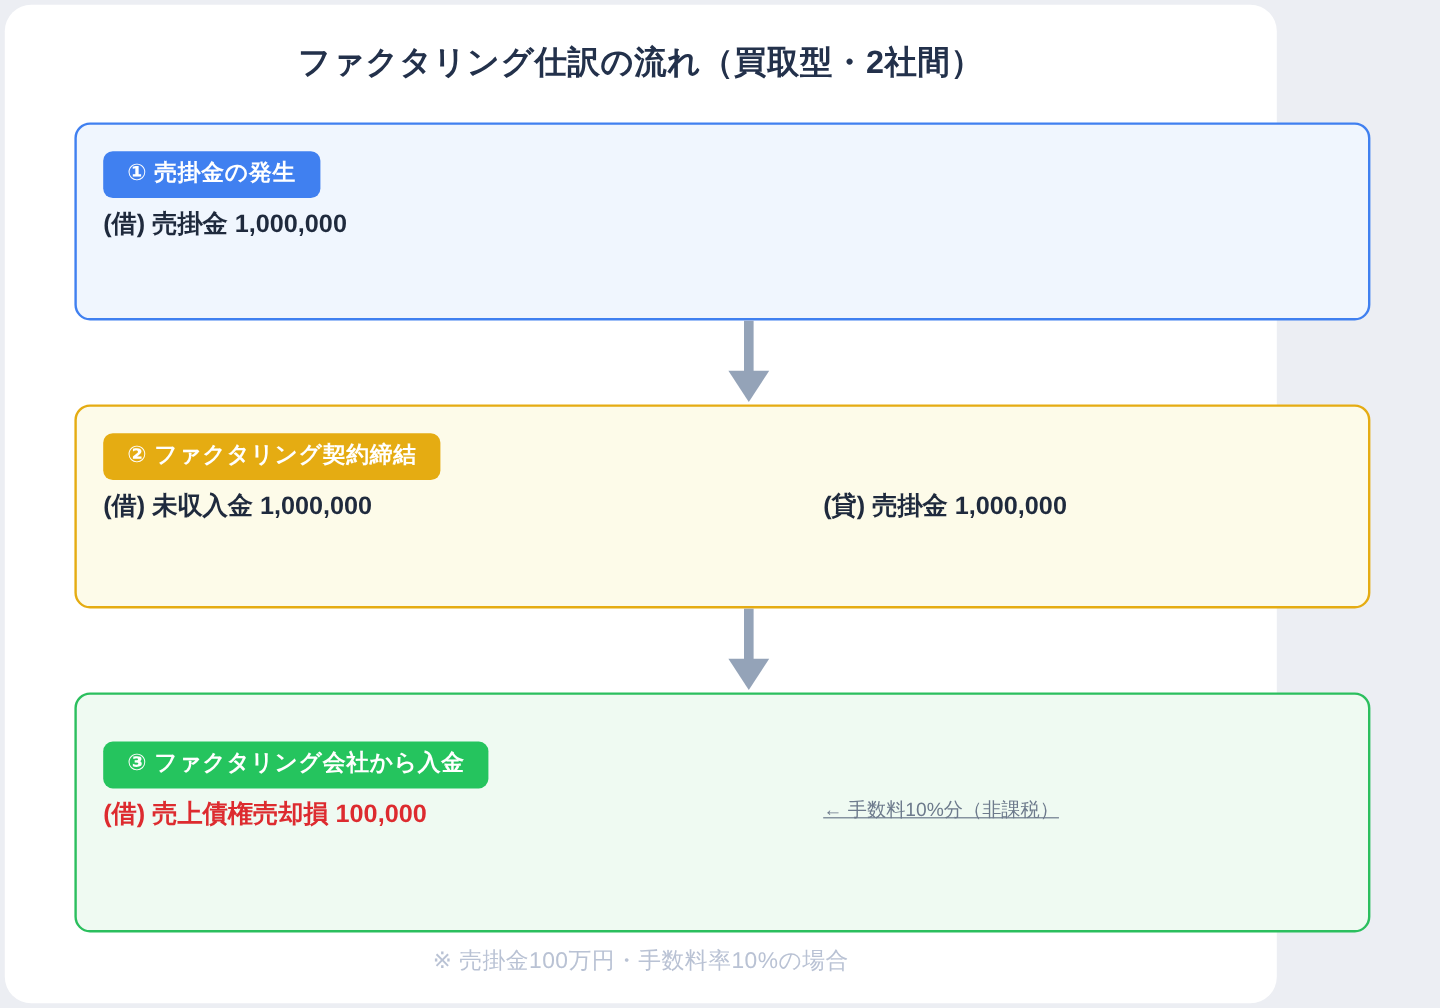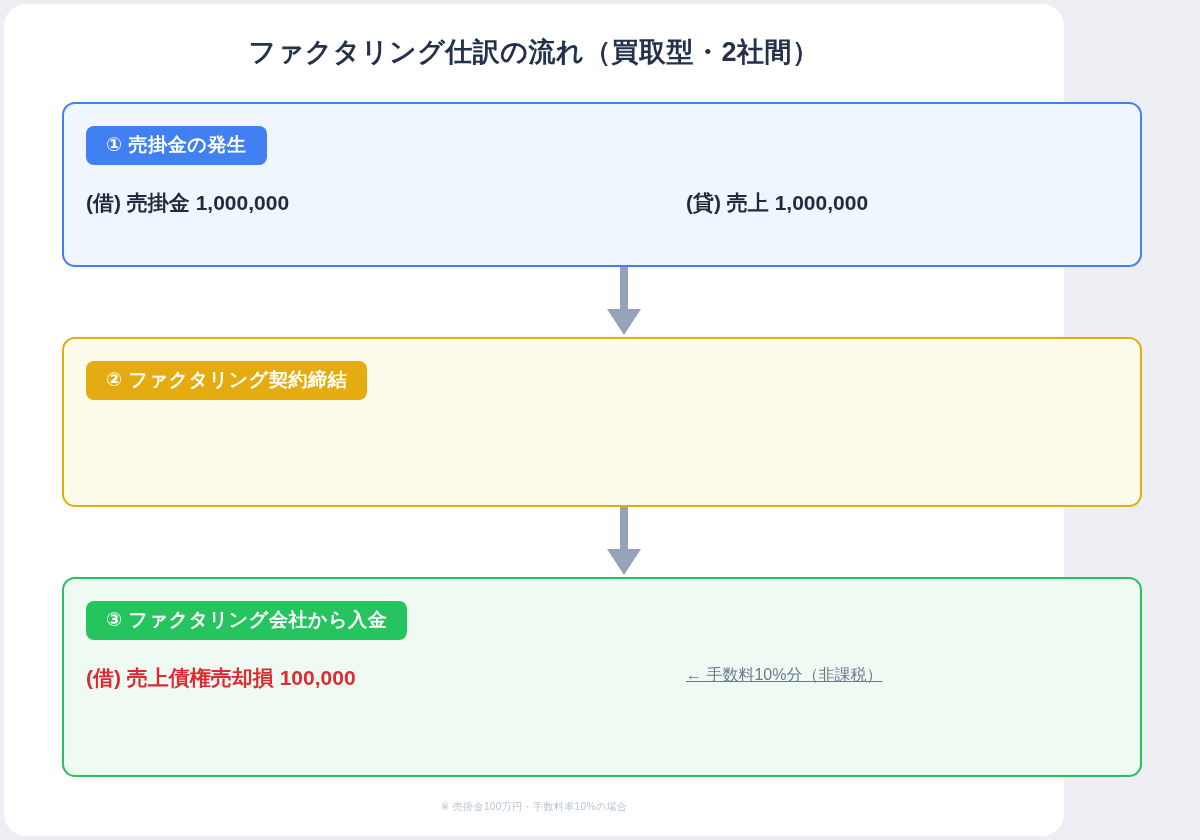--- a/index.html
+++ b/index.html
@@ -60,24 +60,24 @@
     border-radius: 8px;
     color: #ffffff;
     font-size: 19px;
     font-weight: bold;
     padding: 9px 20px 10px 20px;
     letter-spacing: 0.6px;
     line-height: 1.05;
   }
   .badge.blue  { background: #4080f0; }
   .badge.amber { background: #e5ac12; text-align: right; }
-  .badge.green { background: #25c45e; }
+  .badge.green { background: #25c45e; margin-top: 17px; }
 
   .entries {
-    margin-top: 24px;
+    margin-top: 8px;
     position: relative;
   }
   .entry-row {
     display: flex;
     align-items: flex-start;
   }
   .entry-row + .entry-row { margin-top: 14px; }
   .col-debit  { width: 600px; flex: 0 0 600px; }
   .col-credit { flex: 1 1 auto; }
 
@@ -109,57 +109,64 @@
     width: 36px;
     height: 70px;
   }
 
   .footnote {
     position: absolute;
     left: 0;
     bottom: 22px;
     width: 100%;
     text-align: center;
-    font-size: 10px;
+    font-size: 19px;
     color: #b9c2d4;
     letter-spacing: 0.4px;
   }
 </style>
 </head>
 <body>
 
 <div class="card">
 
   <div class="title">ファクタリング仕訳の流れ（買取型・2社間）</div>
 
   <div class="flow">
 
     <div class="step blue">
       <span class="badge blue">① 売掛金の発生</span>
       <div class="entries">
         <div class="entry-row">
           <div class="col-debit">
             <div class="jline">(借) 売掛金 1,000,000</div>
           </div>
-          <div class="col-credit">
-            <div class="jline">(貸) 売上 1,000,000</div>
-          </div>
         </div>
       </div>
     </div>
 
     <div class="connector">
       <svg class="arrow" viewBox="0 0 36 70">
         <rect x="14" y="0" width="8" height="44" fill="#94a3b8"></rect>
         <polygon points="1,42 35,42 18,68" fill="#94a3b8"></polygon>
       </svg>
     </div>
 
     <div class="step amber">
       <span class="badge amber">② ファクタリング契約締結</span>
+      <div class="entries">
+        <div class="entry-row">
+          <div class="col-debit">
+            <div class="jline">(借) 未収入金 1,000,000</div>
+          </div>
+          <div class="col-credit">
+            <div class="jline">(貸) 売掛金 1,000,000</div>
+          </div>
+        </div>
+      </div>
     </div>
 
     <div class="connector">
       <svg class="arrow" viewBox="0 0 36 70">
         <rect x="14" y="0" width="8" height="44" fill="#94a3b8"></rect>
         <polygon points="1,42 35,42 18,68" fill="#94a3b8"></polygon>
       </svg>
     </div>
 
     <div class="step green">

